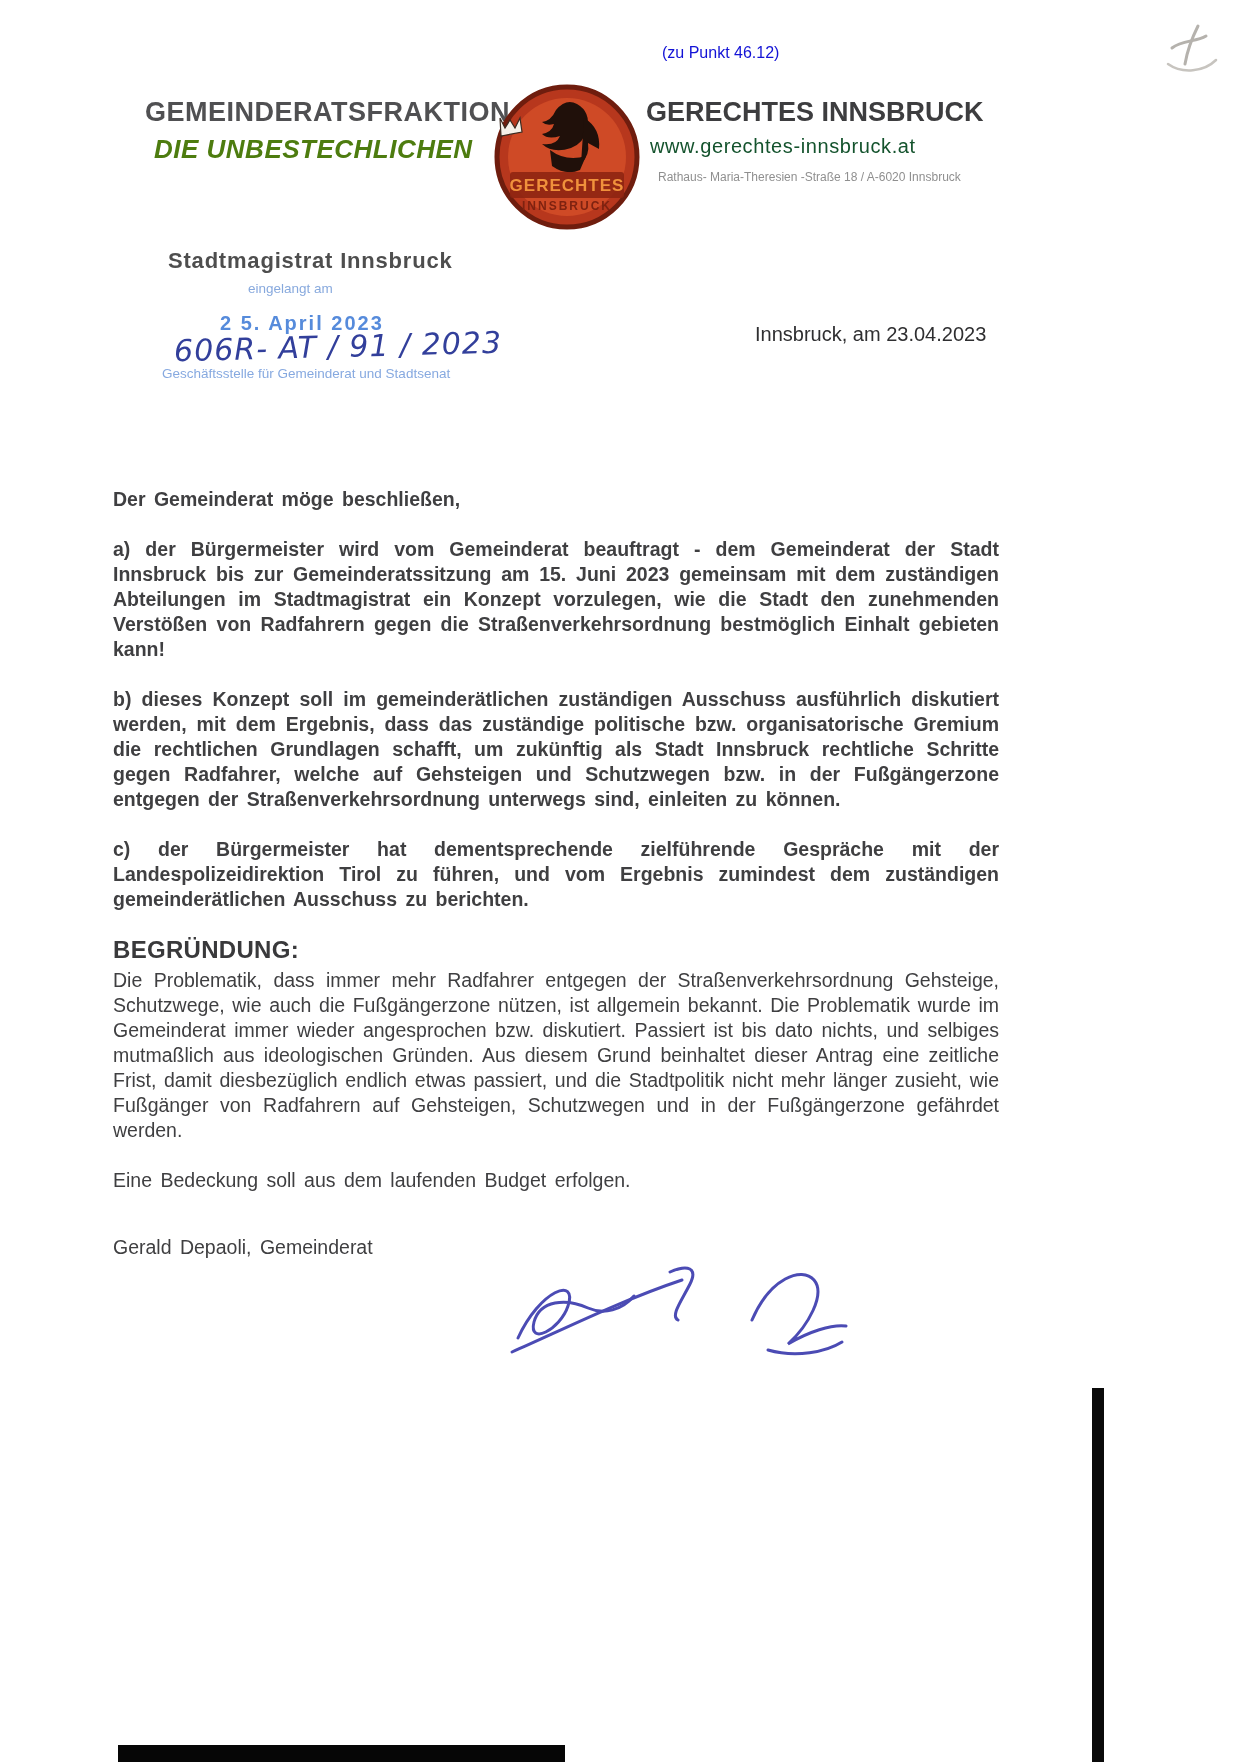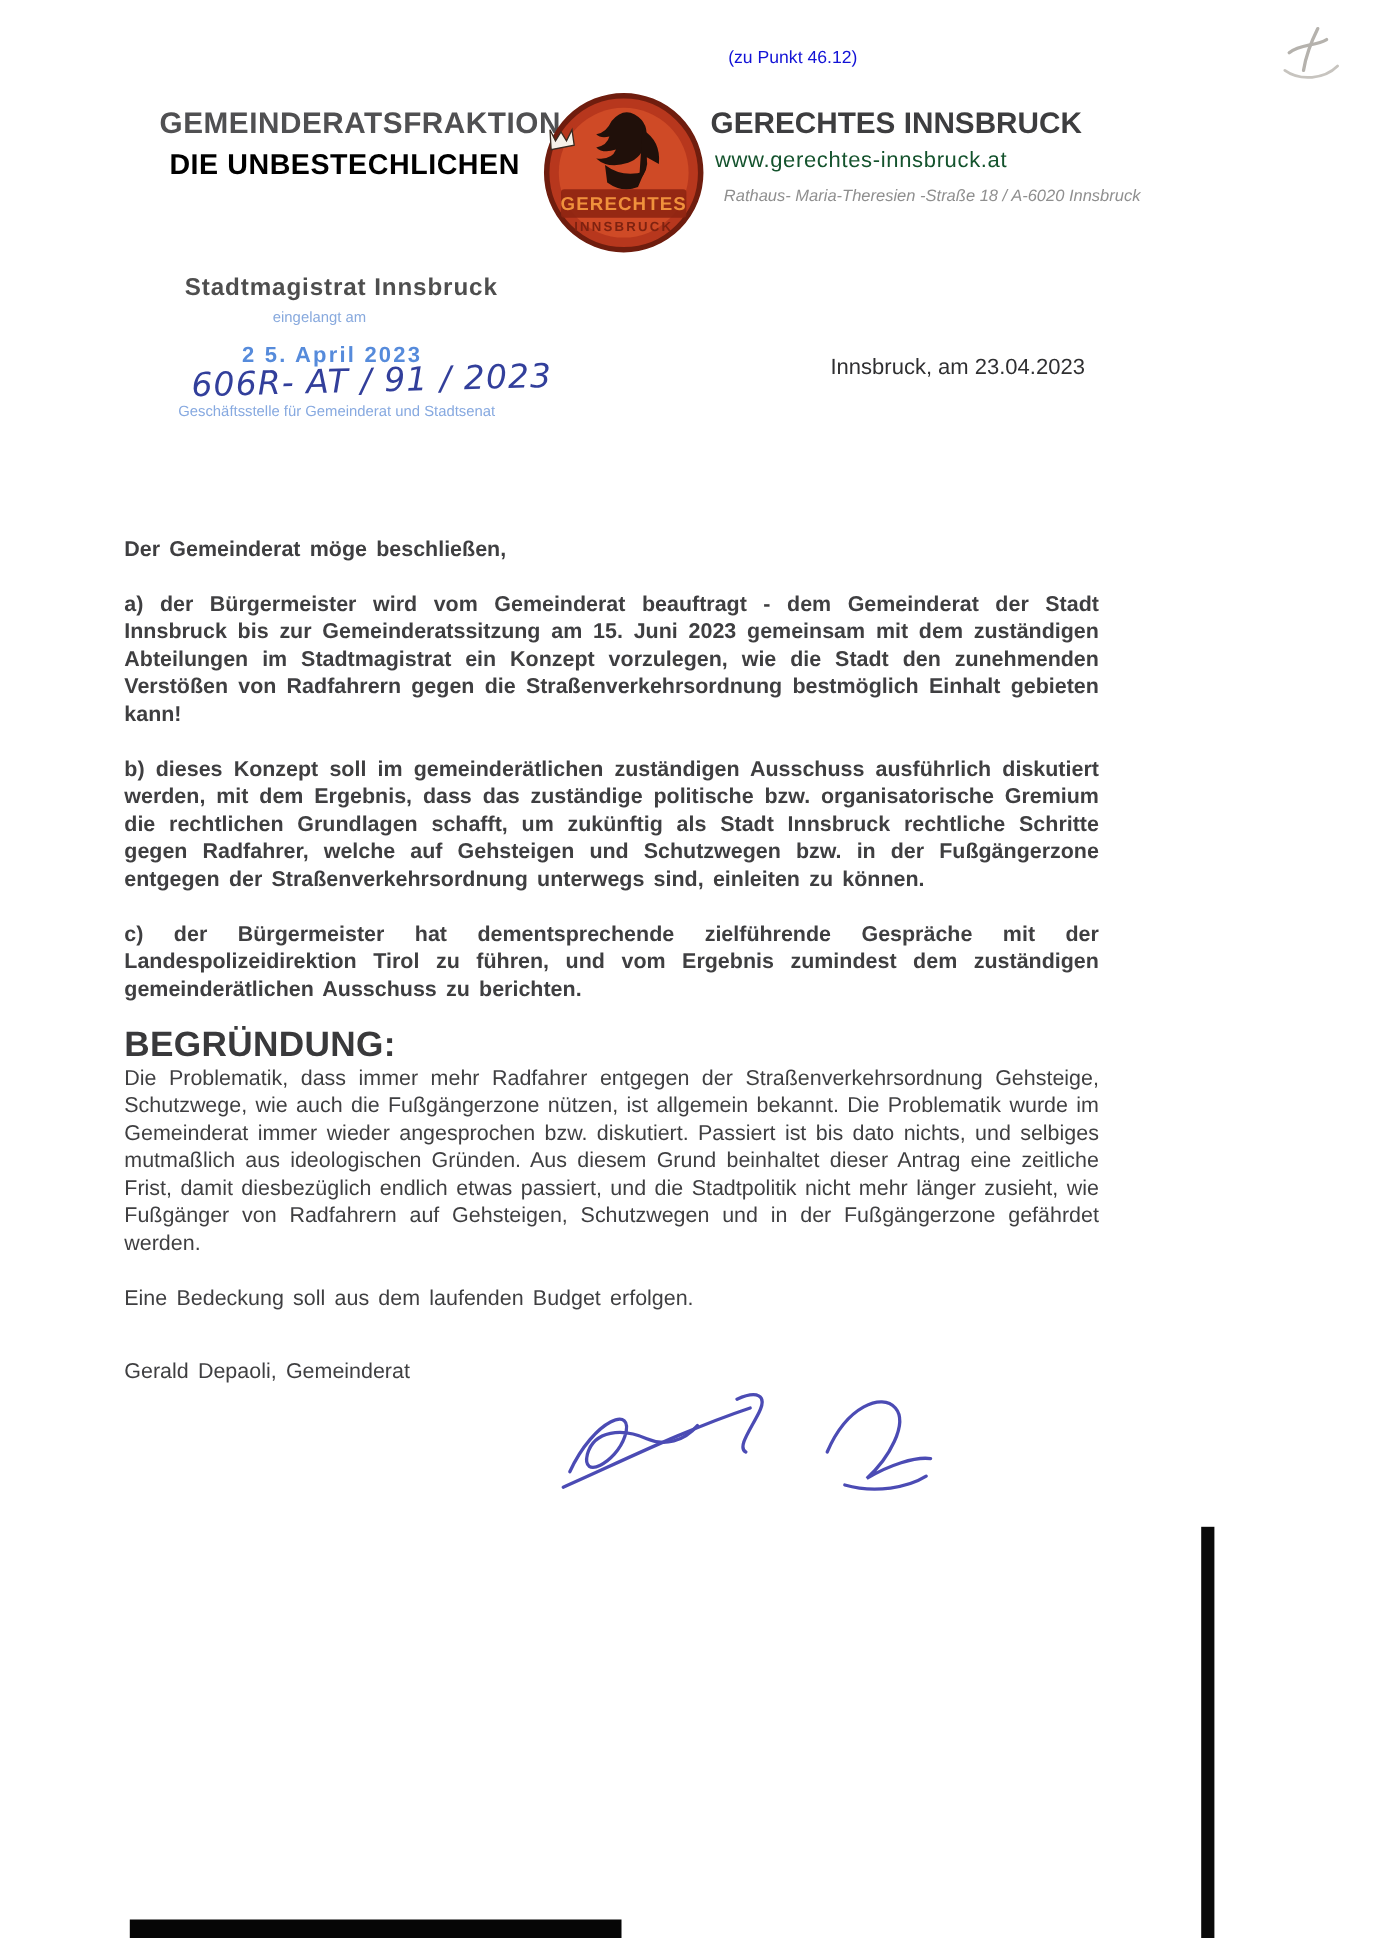--- a/index.html
+++ b/index.html
@@ -29,36 +29,36 @@
     width: 64px; height: 56px;
   }
 
   
   .header-left { position: absolute; left: 145px; top: 97px; }
   .header-left .l1 {
     font-size: 27px; font-weight: bold; color: #505052; letter-spacing: 0.5px;
   }
   .header-left .l2 {
     margin: 6px 0 0 9px;
-    font-size: 26px; font-weight: bold; color: #000000; letter-spacing: 0.5px;
+    font-size: 26px; font-weight: bold; color: #4d7c0f; letter-spacing: 0.5px; font-style: italic;
   }
 
   .logo-wrap { position: absolute; left: 494px; top: 84px; width: 146px; height: 146px; }
 
   .header-right { position: absolute; left: 646px; top: 97px; }
   .header-right .r1 {
     font-size: 27px; font-weight: bold; color: #3d3d3f;
   }
   .header-right .r2 {
     margin: 7px 0 12px 4px;
     font-size: 20px; font-weight: normal; color: #14532d; letter-spacing: 0.6px;
   }
   .header-right .r3 {
     margin: 5px 0 0 12px;
-    font-size: 15px; color: #8f8f8f; font-style: italic;
+    font-size: 12px; color: #8f8f8f;
   }
 
   
   .stamp { position: absolute; left: 168px; top: 248px; }
   .stamp .s1 {
     font-size: 22px; color: #404040; font-weight: 600; letter-spacing: 0.8px; opacity: 0.92;
   }
   .stamp .s2 {
     margin: 7px 0 0 80px;
     font-size: 13.5px; color: #7ba0da; opacity: 0.9;
@@ -93,21 +93,21 @@
   
   .body-text {
     position: absolute; left: 113px; top: 487px; width: 886px;
     color: #3f3f41; font-size: 19.5px; line-height: 25px;
   }
   .body-text p { margin: 0 0 25px 0; text-align: justify; font-weight: bold; word-spacing: 3px; }
   .body-text p.intro { text-align: left; }
   .body-text p.regular { font-weight: normal; word-spacing: 1px; }
   .body-text .reason-heading {
     margin: 4px 0 6px 0;
-    font-size: 32px; font-weight: bold; color: #39393b; letter-spacing: 0.3px;
+    font-size: 24px; font-weight: bold; color: #39393b; letter-spacing: 0.3px;
   }
   .body-text p.budget { font-weight: normal; text-align: left; margin-bottom: 42px; }
   .body-text p.signer { font-weight: normal; text-align: left; margin-bottom: 0; }
 
   .signature {
     position: absolute; left: 500px; top: 1258px;
     width: 356px; height: 110px;
   }
 
   

